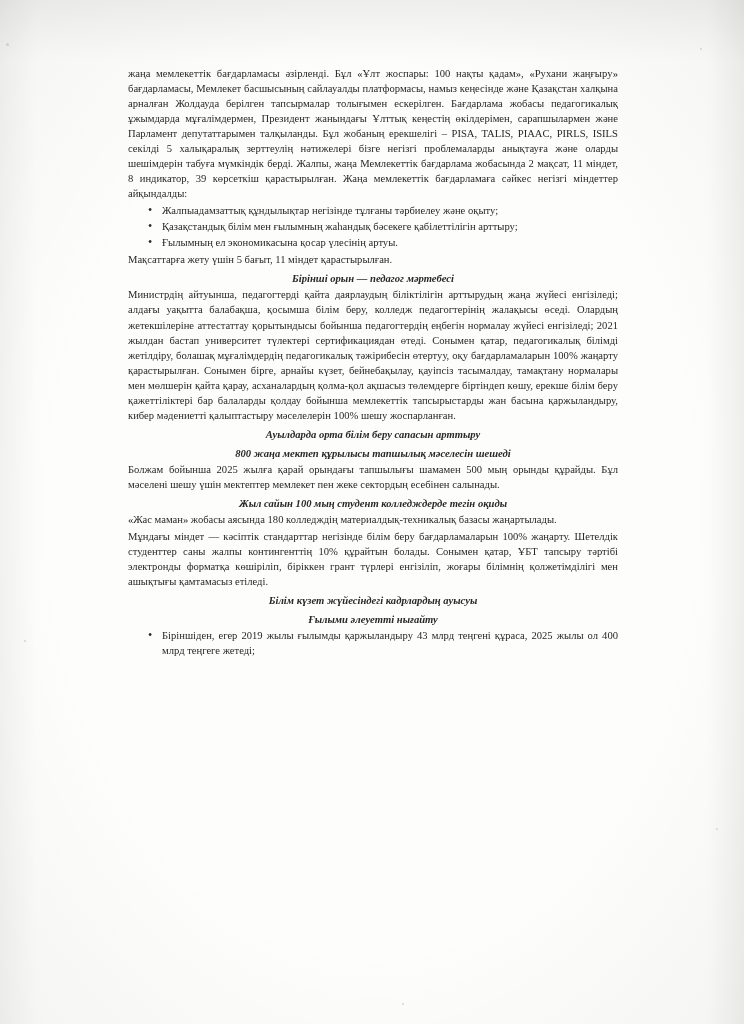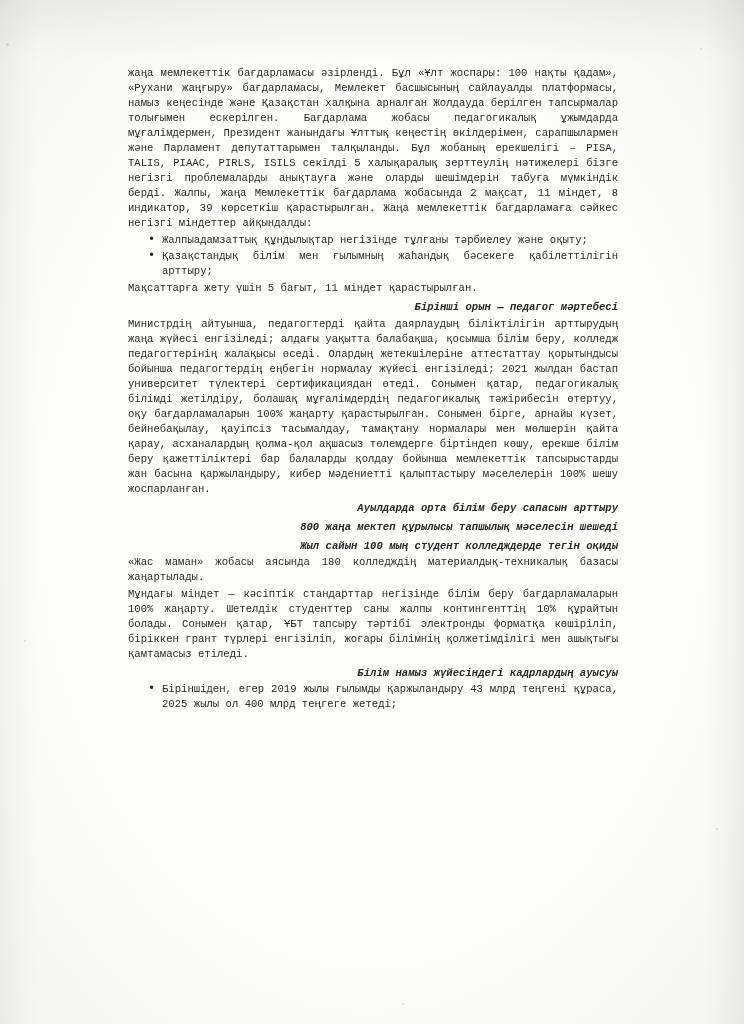--- a/index.html
+++ b/index.html
@@ -30,40 +30,40 @@
     position: absolute;
     background: #b9b6ae;
     border-radius: 50%;
     opacity: .55;
   }
   .content {
     position: absolute;
     left: 128px;
     top: 66px;
     width: 490px;
-    font-family: Liberation Mono, monospace;
+    font-family: Liberation Serif, serif;
     font-size: 10.6px;
     line-height: 1.42;
     color: #2a2a2a;
     text-align: justify;
     text-justify: inter-word;
     filter: contrast(1.02);
   }
   p {
     margin: 0 0 1.5px 0;
     text-indent: 0;
   }
   p.just {
     text-align: justify;
   }
   .heading-i {
     font-style: italic;
     font-weight: bold;
     margin: 4px 0 1px 0;
-    text-align: right;
+    text-align: center;
   }
   ul {
     margin: 0 0 2px 0;
     padding-left: 34px;
     list-style: none;
   }
   ul li {
     position: relative;
     margin: 0 0 1px 0;
     text-align: justify;
@@ -88,37 +88,40 @@
   <div class="speck" style="left:716px; top:828px; width:2px; height:2px;"></div>
   <div class="speck" style="left:402px; top:1003px;width:2px; height:2px;"></div>
 
   <div class="content">
 
     <p class="just blk">жаңа мемлекеттік бағдарламасы әзірленді. Бұл «Ұлт жоспары: 100 нақты қадам», «Рухани жаңғыру» бағдарламасы, Мемлекет басшысының сайлауалды платформасы, намыз кеңесінде және Қазақстан халқына арналған Жолдауда берілген тапсырмалар толығымен ескерілген. Бағдарлама жобасы педагогикалық ұжымдарда мұғалімдермен, Президент жанындағы Ұлттық кеңестің өкілдерімен, сарапшылармен және Парламент депутаттарымен талқыланды. Бұл жобаның ерекшелігі – PISA, TALIS, PIAAC, PIRLS, ISILS секілді 5 халықаралық зерттеулің нәтижелері бізге негізгі проблемаларды анықтауға және оларды шешімдерін табуға мүмкіндік берді. Жалпы, жаңа Мемлекеттік бағдарлама жобасында 2 мақсат, 11 міндет, 8 индикатор, 39 көрсеткіш қарастырылған. Жаңа мемлекеттік бағдарламаға сәйкес негізгі міндеттер айқындалды:</p>
 
     <ul>
       <li>Жалпыадамзаттық құндылықтар негізінде тұлғаны тәрбиелеу және оқыту;</li>
       <li>Қазақстандық білім мен ғылымның жаһандық бәсекеге қабілеттілігін арттыру;</li>
+      <li>Ғылымның ел экономикасына қосар үлесінің артуы.</li>
     </ul>
 
     <p class="just blk">Мақсаттарға жету үшін 5 бағыт, 11 міндет қарастырылған.</p>
 
     <p class="heading-i">Бірінші орын — педагог мәртебесі</p>
     <p class="just blk">Министрдің айтуынша, педагогтерді қайта даярлаудың біліктілігін арттырудың жаңа жүйесі енгізіледі; алдағы уақытта балабақша, қосымша білім беру, колледж педагогтерінің жалақысы өседі. Олардың жетекшілеріне аттестаттау қорытындысы бойынша педагогтердің еңбегін нормалау жүйесі енгізіледі; 2021 жылдан бастап университет түлектері сертификациядан өтеді. Сонымен қатар, педагогикалық білімді жетілдіру, болашақ мұғалімдердің педагогикалық тәжірибесін өтертуу, оқу бағдарламаларын 100% жаңарту қарастырылған. Сонымен бірге, арнайы күзет, бейнебақылау, қауіпсіз тасымалдау, тамақтану нормалары мен мөлшерін қайта қарау, асханалардың қолма-қол ақшасыз төлемдерге біртіндеп көшу, ерекше білім беру қажеттіліктері бар балаларды қолдау бойынша мемлекеттік тапсырыстарды жан басына қаржыландыру, кибер мәдениетті қалыптастыру мәселелерін 100% шешу жоспарланған.</p>
 
     <p class="heading-i">Ауылдарда орта білім беру сапасын арттыру</p>
 
     <p class="heading-i">800 жаңа мектеп құрылысы тапшылық мәселесін шешеді</p>
+    <p class="just blk">Болжам бойынша 2025 жылға қарай орындағы тапшылығы шамамен 500 мың орынды құрайды. Бұл мәселені шешу үшін мектептер мемлекет пен жеке сектордың есебінен салынады.</p>
 
     <p class="heading-i">Жыл сайын 100 мың студент колледждерде тегін оқиды</p>
     <p class="just blk">«Жас маман» жобасы аясында 180 колледждің материалдық-техникалық базасы жаңартылады.</p>
 
     <p class="just blk">Мұндағы міндет — кәсіптік стандарттар негізінде білім беру бағдарламаларын 100% жаңарту. Шетелдік студенттер саны жалпы контингенттің 10% құрайтын болады. Сонымен қатар, ҰБТ тапсыру тәртібі электронды форматқа көшіріліп, біріккен грант түрлері енгізіліп, жоғары білімнің қолжетімділігі мен ашықтығы қамтамасыз етіледі.</p>
 
-    <p class="heading-i">Білім намыз жүйесіндегі кадрлардың ауысуы</p>
+    <p class="heading-i">Білім күзет жүйесіндегі кадрлардың ауысуы</p>
 
+    <p class="heading-i">Ғылыми әлеуетті нығайту</p>
 
     <ul>
       <li>Біріншіден, егер 2019 жылы ғылымды қаржыландыру 43 млрд теңгені құраса, 2025 жылы ол 400 млрд теңгеге жетеді;</li>
     </ul>
 
   </div>
 </div>
 
 </body></html>

